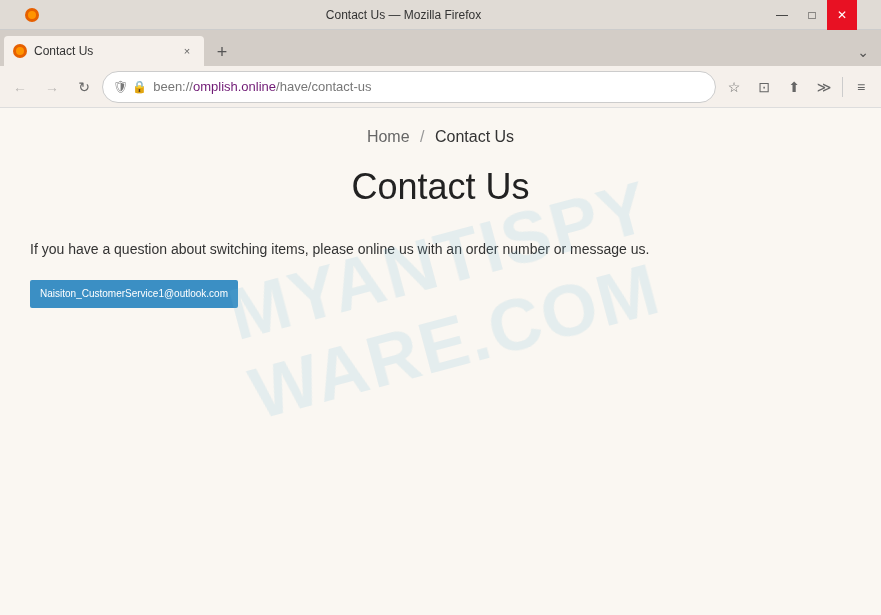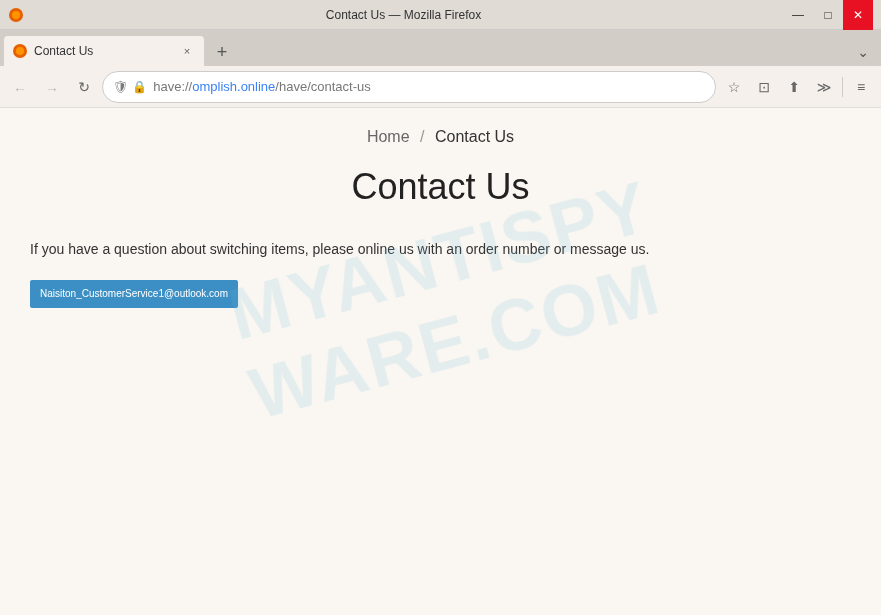--- a/index.html
+++ b/index.html
@@ -5,21 +5,21 @@
     * { margin: 0; padding: 0; box-sizing: border-box; }
     body { font-family: Arial, sans-serif; background: #f5f0eb; width: 881px; height: 615px; overflow: hidden; }
 
     
     .titlebar {
       background: #e0dbd5;
       height: 30px;
       display: flex;
       align-items: center;
       justify-content: space-between;
-      padding: 0 8px;
+      padding: 0 24px;
       border-bottom: 1px solid #ccc;
     }
     .titlebar-left { display: flex; align-items: center; gap: 6px; }
     .firefox-logo { width: 16px; height: 16px; }
     .titlebar-title { font-size: 12px; color: #333; flex: 1; text-align: center; }
     .titlebar-buttons { display: flex; gap: 0; }
     .titlebar-btn {
       width: 30px; height: 30px;
       display: flex; align-items: center; justify-content: center;
       font-size: 12px; cursor: pointer; background: transparent; border: none;
@@ -92,21 +92,21 @@
       background: white;
       display: flex;
       align-items: center;
       padding: 0 10px;
       gap: 6px;
       font-size: 13px;
     }
     .address-bar-icons { display: flex; align-items: center; gap: 4px; color: #777; font-size: 12px; }
     .address-text { flex: 1; font-size: 13px; color: #333; }
     .address-text .url-gray { color: #777; }
-    .address-text .url-black { color: #3b82f6; }
+    .address-text .url-black { color: #701a75; }
     .nav-actions { display: flex; align-items: center; gap: 2px; }
 
     
     .nav-separator { width: 1px; height: 20px; background: #ccc; margin: 0 2px; }
 
     
     .page-content {
       background: #faf7f2;
       min-height: calc(615px - 30px - 36px - 42px);
       padding: 20px 30px;
@@ -216,21 +216,21 @@
 <div class="navbar">
   <button class="nav-btn disabled">←</button>
   <button class="nav-btn disabled">→</button>
   <button class="nav-btn">↻</button>
   <div class="address-bar">
     <div class="address-bar-icons">
       <span>🛡</span>
       <span>🔒</span>
     </div>
     <div class="address-text">
-      <span class="url-gray">have://</span><span class="url-black">omplish.online</span><span class="url-gray">/have/contact-us</span>
+      <span class="url-gray">been://</span><span class="url-black">omplish.online</span><span class="url-gray">/have/contact-us</span>
     </div>
   </div>
   <div class="nav-actions">
     <button class="nav-btn">☆</button>
     <button class="nav-btn">⊡</button>
     <button class="nav-btn">⬆</button>
     <button class="nav-btn">≫</button>
     <div class="nav-separator"></div>
     <button class="nav-btn">≡</button>
   </div>

